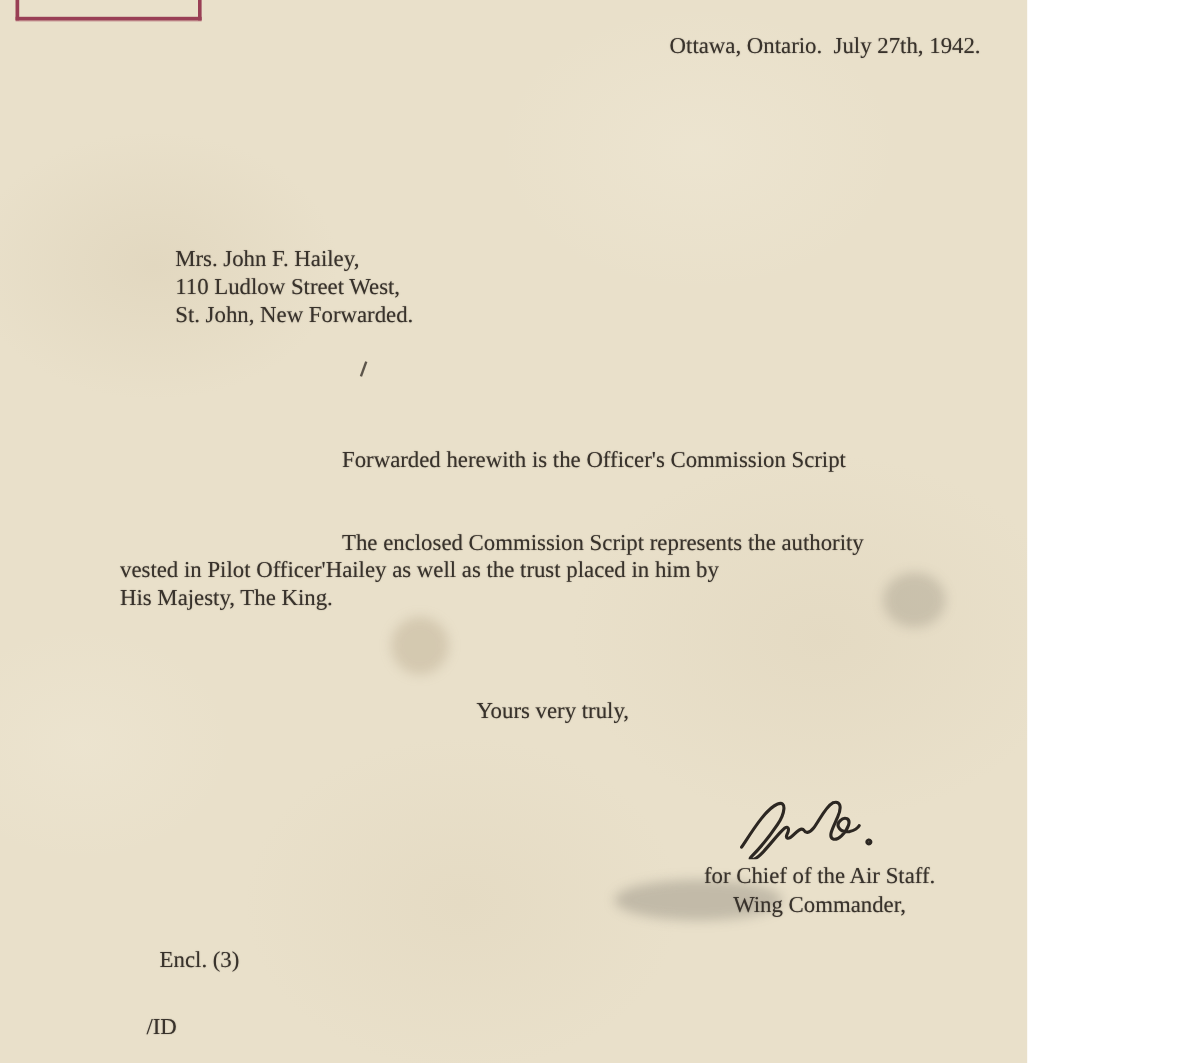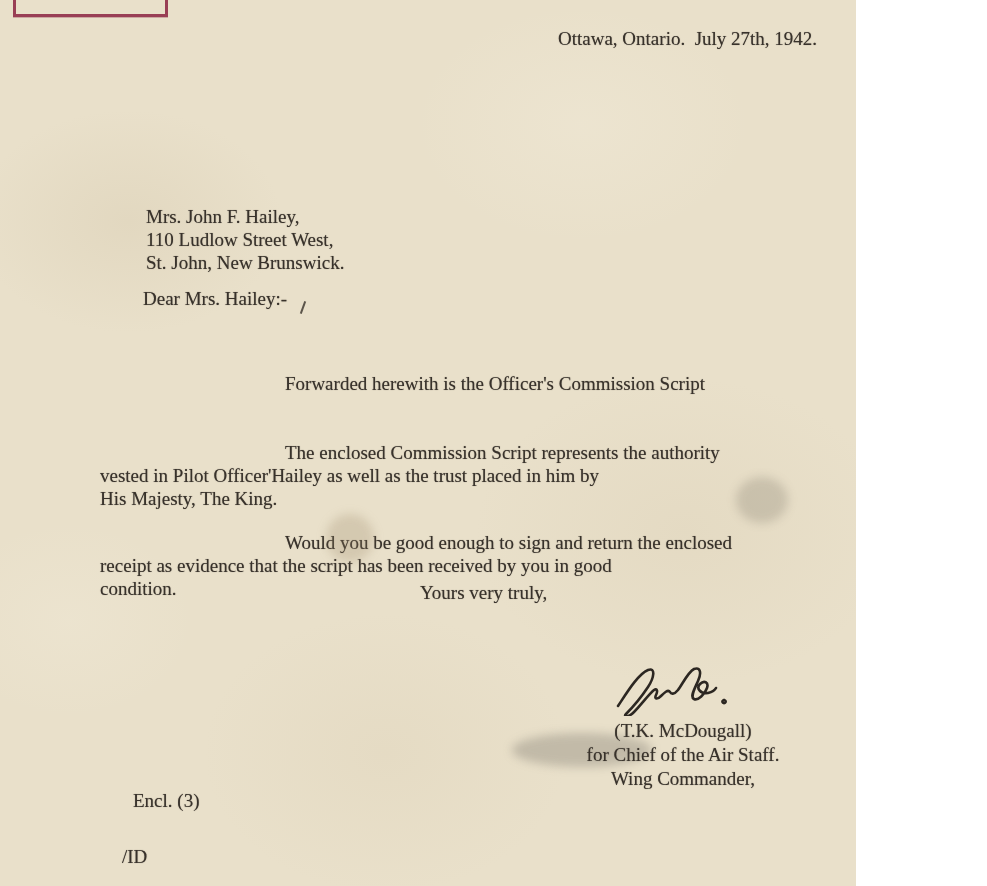--- a/index.html
+++ b/index.html
@@ -83,64 +83,55 @@
 
   <div class="stamp-box"></div>
 
   <div class="text-block" style="left:558px; top:27px;">
     <div class="line">Ottawa, Ontario.  July 27th, 1942.</div>
   </div>
 
   <div class="text-block" style="left:146px; top:205px;">
     <div class="line">Mrs. John F. Hailey,</div>
     <div class="line">110 Ludlow Street West,</div>
-    <div class="line">St. John, New Brunswick.</div>
+    <div class="line">St. John, New Forwarded.</div>
   </div>
 
-  <div class="text-block" style="left:143px; top:287px;">
-    <div class="line">Dear Mrs. Hailey:-</div>
-  </div>
 
   <div class="stray-mark"></div>
 
   <div class="text-block" style="left:100px; top:336px;">
     <div class="line indent">Forwarded herewith is the Officer's Commission Script</div>
   </div>
 
   <div class="text-block" style="left:100px; top:405px;">
     <div class="line indent">The enclosed Commission Script represents the authority</div>
     <div class="line">vested in Pilot Officer'Hailey as well as the trust placed in him by</div>
     <div class="line">His Majesty, The King.</div>
   </div>
 
-  <div class="text-block" style="left:100px; top:495px;">
-    <div class="line indent">Would you be good enough to sign and return the enclosed</div>
-    <div class="line">receipt as evidence that the script has been received by you in good</div>
-    <div class="line">condition.</div>
-  </div>
 
-  <div class="text-block" style="left:420px; top:581px;">
+  <div class="text-block" style="left:397px; top:581px;">
     <div class="line">Yours very truly,</div>
   </div>
 
   <svg class="signature-svg" viewBox="0 0 130 52" role="img" aria-label="signature">
     <path d="M10,42 C18,30 30,10 40,6 C48,3 46,14 40,23 C32,35 22,46 18,50
              C15,53 20,54 26,48 C33,41 41,30 46,26 C49,24 50,27 48,31
              C46,35 49,36 53,32 C56,29 60,25 62,28 C63,30 66,31 70,26
              C74,21 80,8 86,5 C92,3 94,8 90,17 C86,26 82,33 86,35
              C90,37 97,30 99,24 C101,18 96,16 92,20 C88,24 92,30 100,29
              C104,28 107,26 108,24 M116,36 a1.6,1.6 0 1 0 0.1,0"></path>
   </svg>
 
   <div class="smudge smudge-wing"></div>
   <div class="smudge smudge-return"></div>
   <div class="smudge smudge-stain"></div>
 
   <div class="text-block signoff-block" style="left:433px; top:719px;">
-    <div class="line">(T.K. McDougall)</div>
     <div class="line">for Chief of the Air Staff.</div>
     <div class="line">Wing Commander,</div>
   </div>
 
   <div class="text-block" style="left:133px; top:789px;">
     <div class="line">Encl. (3)</div>
   </div>
 
   <div class="text-block" style="left:122px; top:845px;">
     <div class="line">/ID</div>

